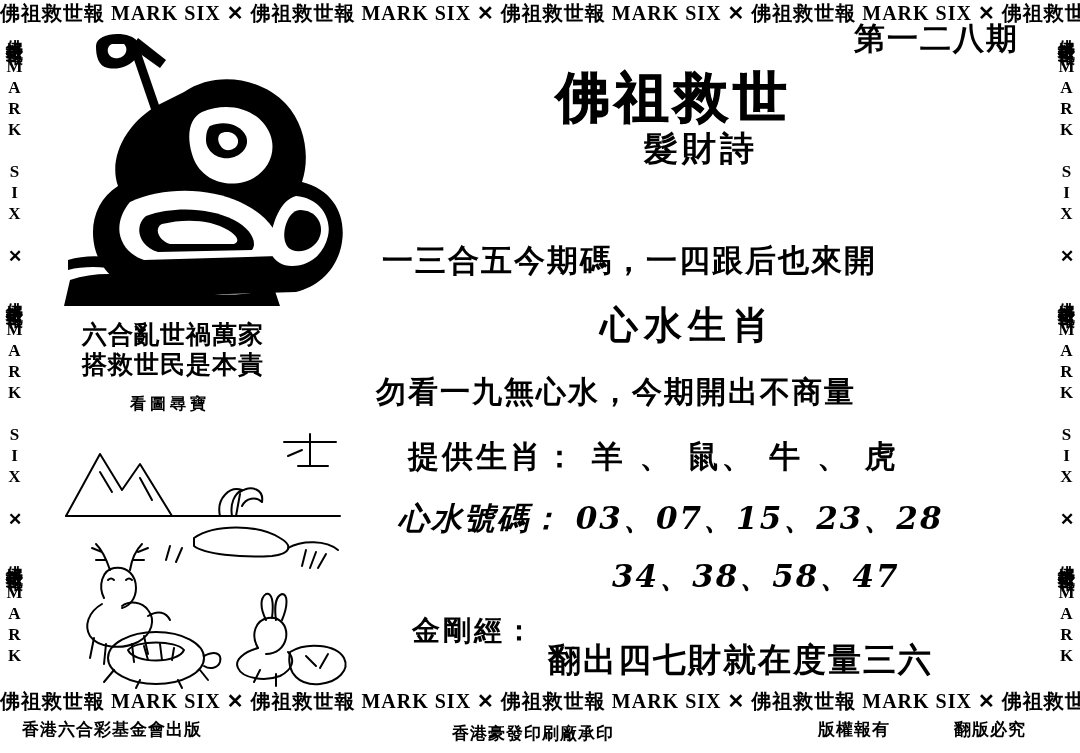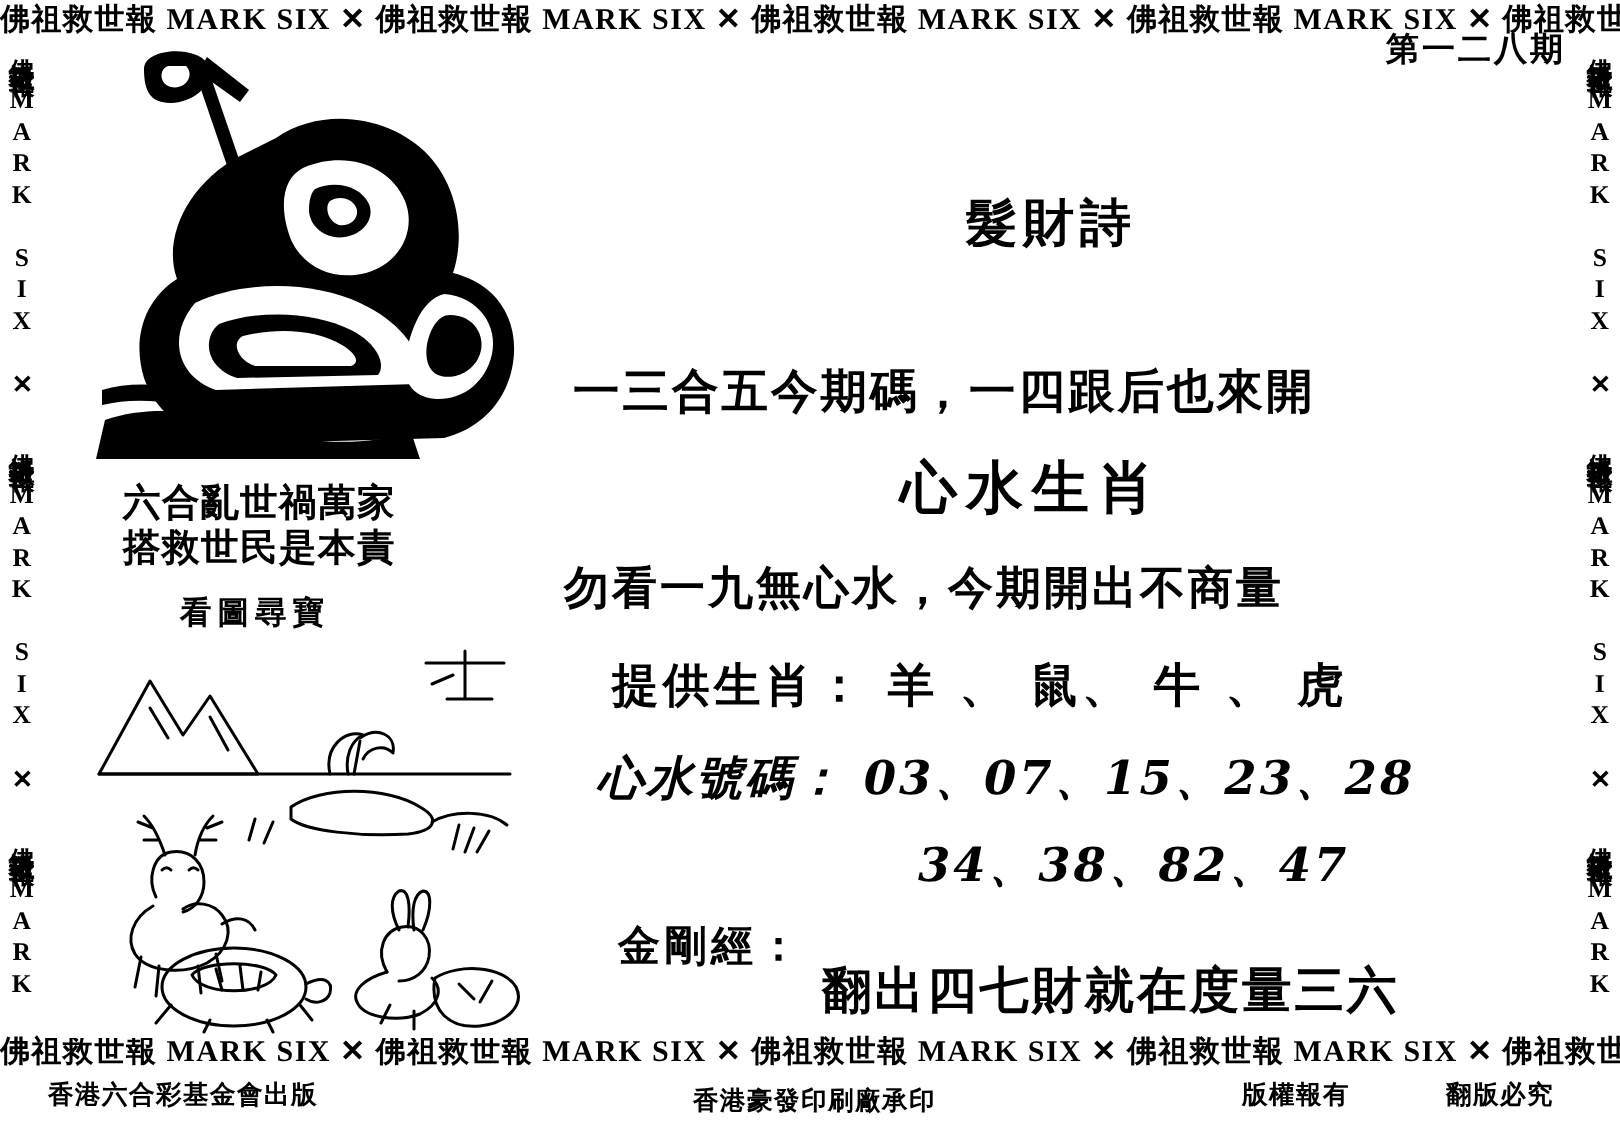--- a/index.html
+++ b/index.html
@@ -74,43 +74,43 @@
     top: 292px;
     width: 260px;
     font-family: "DejaVu Serif", serif;
     font-weight: bold;
     font-size: 25px;
     line-height: 30px;
     letter-spacing: 1px;
   }
   .picture-title {
     position: absolute;
-    left: 94px;
+    left: 104px;
     top: 366px;
     font-family: "DejaVu Serif", serif;
     font-weight: bold;
-    font-size: 21px;
+    font-size: 16px;
     letter-spacing: 4px;
   }
   .sketch {
     position: absolute;
     left: 18px;
     top: 392px;
     width: 312px;
     height: 272px;
   }
 
   
   .issue {
     position: absolute;
-    right: 36px;
+    right: 61px;
     top: 18px;
     font-family: Liberation Sans, sans-serif;
     font-weight: bold;
-    font-size: 22px;
+    font-size: 31px;
     letter-spacing: 2px;
   }
   .main-title {
     position: absolute;
     left: 556px;
     top: 62px;
     font-family: "DejaVu Serif", serif;
     font-weight: bold;
     font-size: 54px;
     letter-spacing: 5px;
@@ -216,21 +216,20 @@
     width: 1080px;
     height: 39px;
   }
   .footer-item {
     position: absolute;
     font-family: "DejaVu Serif", serif;
     font-weight: bold;
     font-size: 17px;
     letter-spacing: 1px;
     white-space: nowrap;
-    margin-left: 10px;
   }
   .footer-left { left: 22px; top: 4px; }
   .footer-center { left: 452px; top: 8px; }
   .footer-right1 { left: 818px; top: 4px; }
   .footer-right2 { left: 954px; top: 4px; }
 </style>
 </head>
 <body>
 
 <div id="page">
@@ -322,37 +321,38 @@
         <path d="M214 228 C200 232 190 240 194 248 C198 258 220 262 236 256 C248 250 252 240 244 232"></path>
         <path d="M216 250 L210 262 M232 254 L232 266"></path>
 
         <path d="M246 232 C262 222 292 224 300 238 C306 250 294 262 276 264 C256 266 242 254 246 232 Z"></path>
         <path d="M262 236 L272 246 M284 234 L276 248"></path>
       </g>
     </svg>
   </div>
 
   <div class="issue">第一二八期</div>
+  <div class="main-title">佛祖救世</div>
   <div class="sub-title">髮財詩</div>
 
   <div class="poem-line poem2">一三合五今期碼，一四跟后也來開</div>
 
   <div class="section-title">心水生肖</div>
   <div class="note-line">勿看一九無心水，今期開出不商量</div>
 
   <div class="zodiac-row">
     <span>提供生肖：</span>
     <span>羊 、 鼠、 牛 、 虎</span>
   </div>
 
   <div class="numbers-row1">
     <span>心水號碼：</span>
     <span>03、07、15、23、28</span>
   </div>
-  <div class="numbers-row2">34、38、82、47</div>
+  <div class="numbers-row2">34、38、58、47</div>
 
   <div class="sutra-label">金剛經：</div>
   <div class="sutra-line">翻出四七財就在度量三六</div>
 
   <div class="footer">
     <div class="footer-item footer-left">香港六合彩基金會出版</div>
     <div class="footer-item footer-center">香港豪發印刷廠承印</div>
     <div class="footer-item footer-right1">版權報有</div>
     <div class="footer-item footer-right2">翻版必究</div>
   </div>

